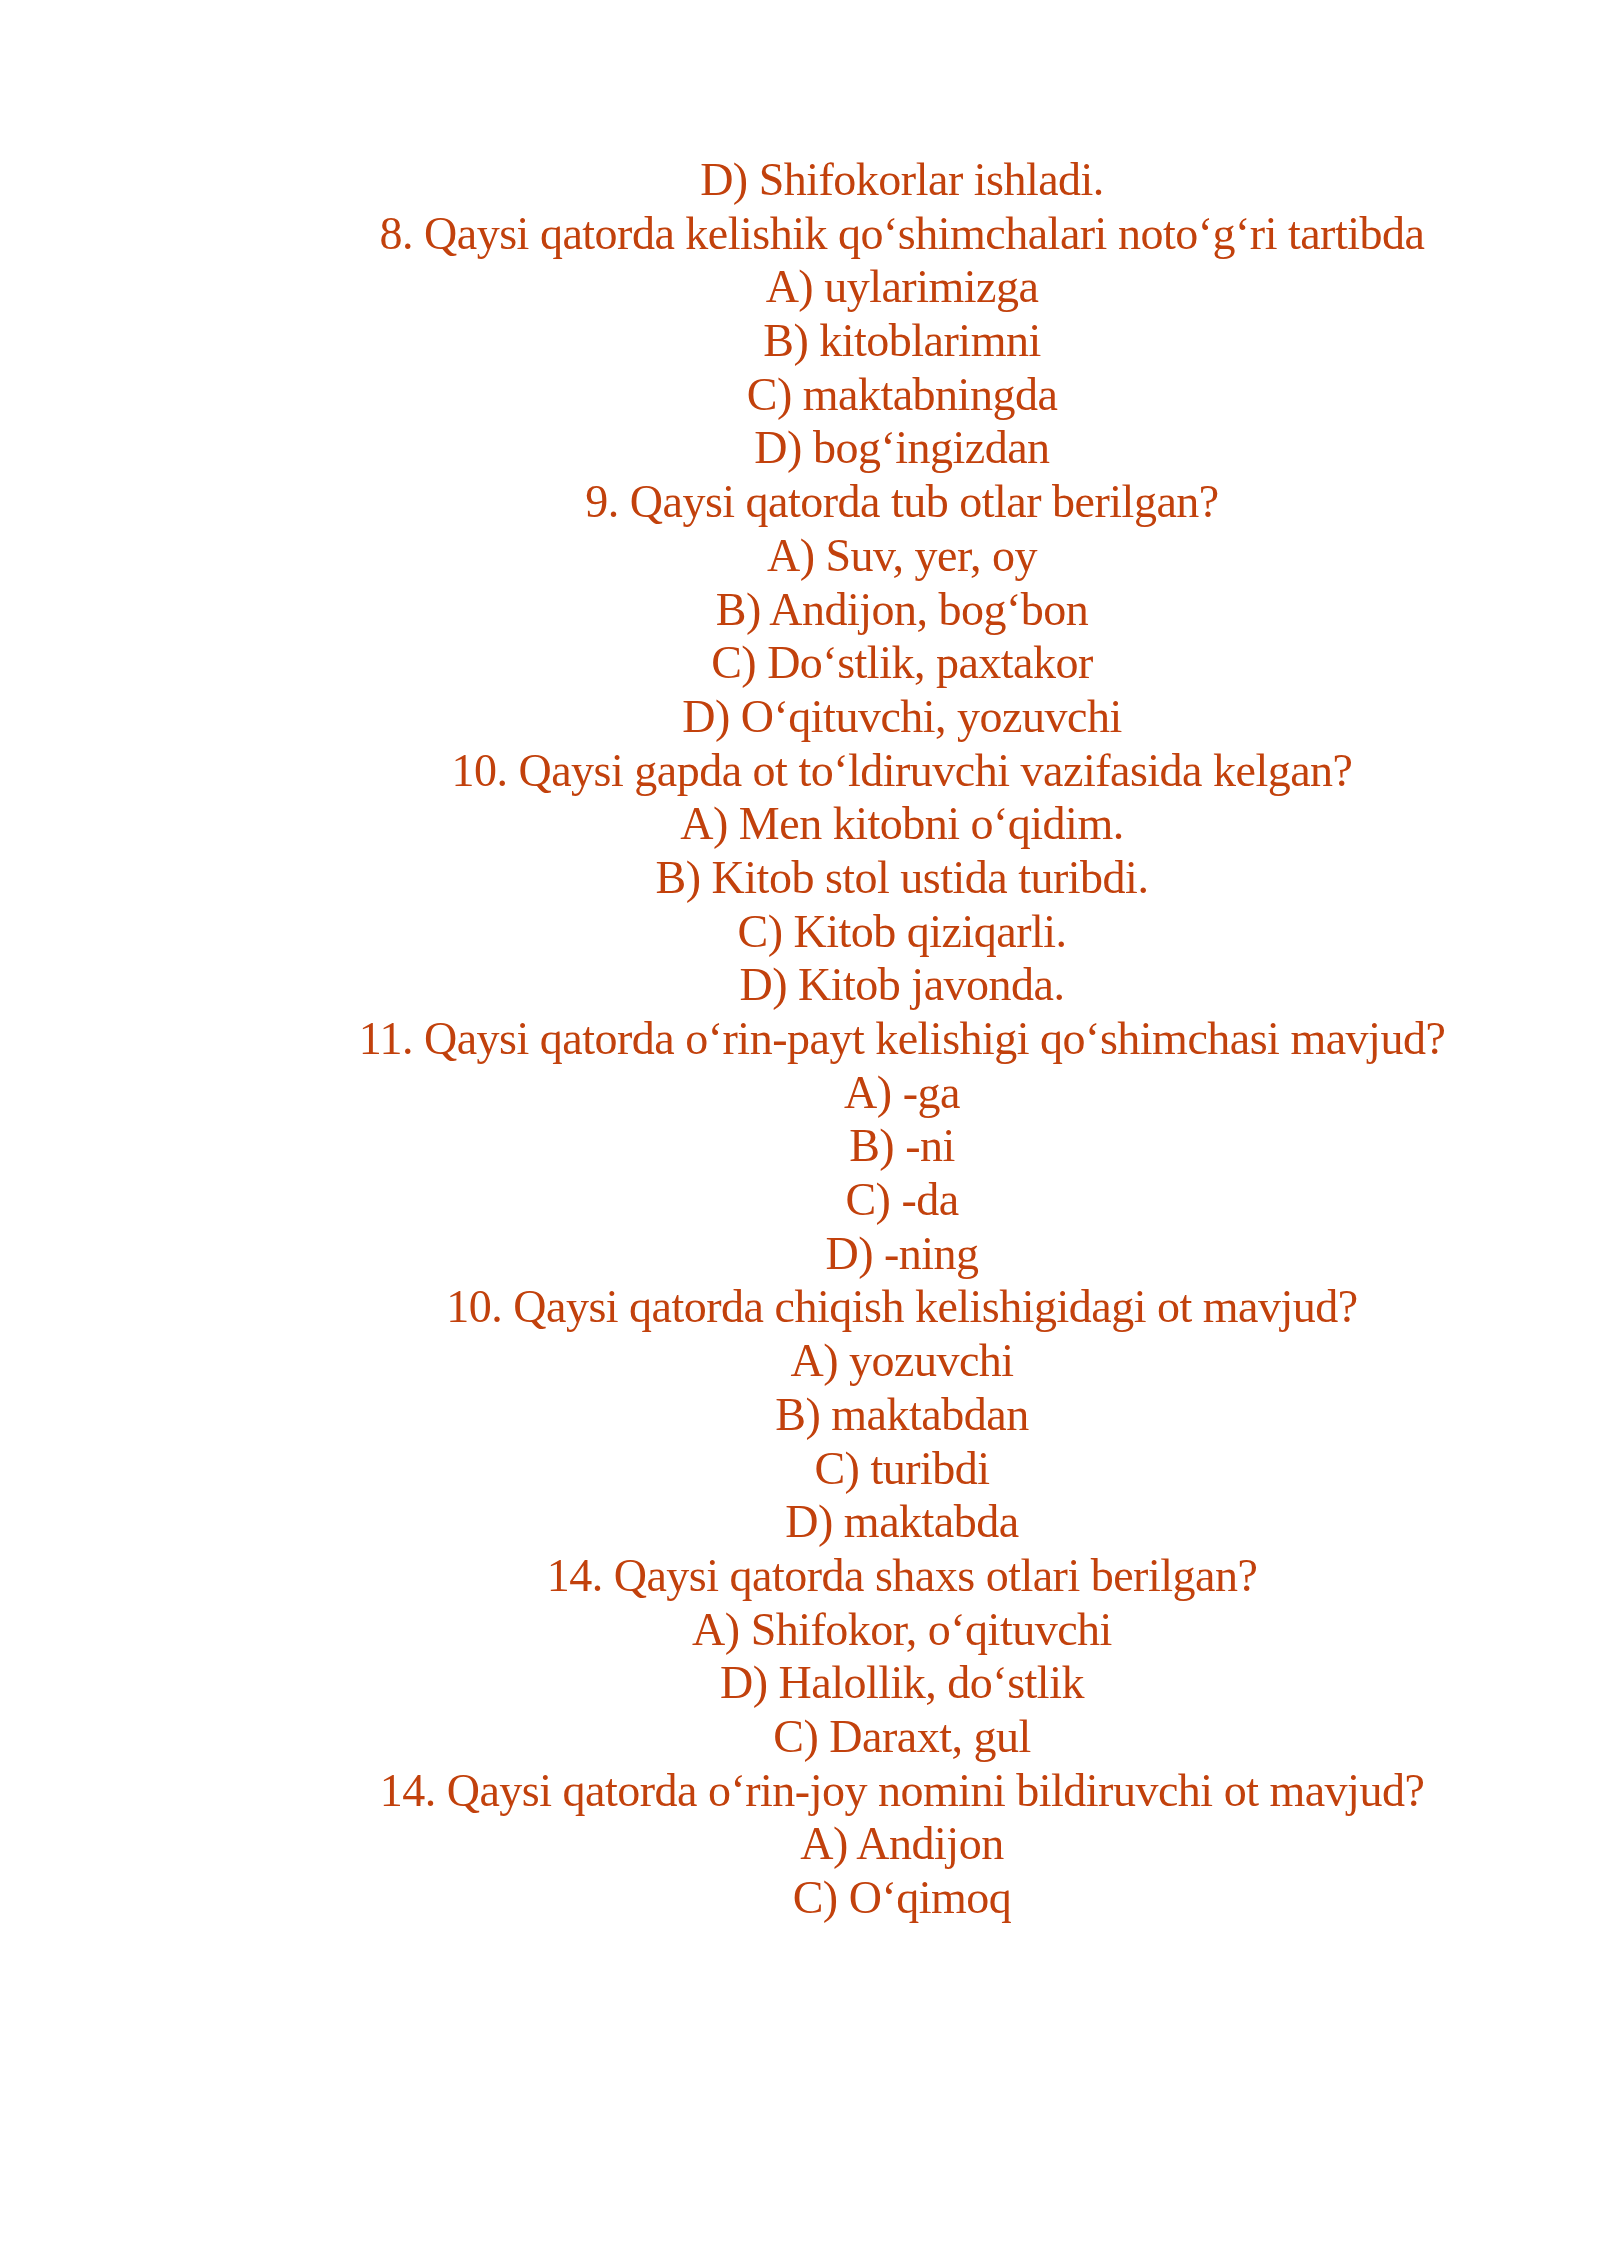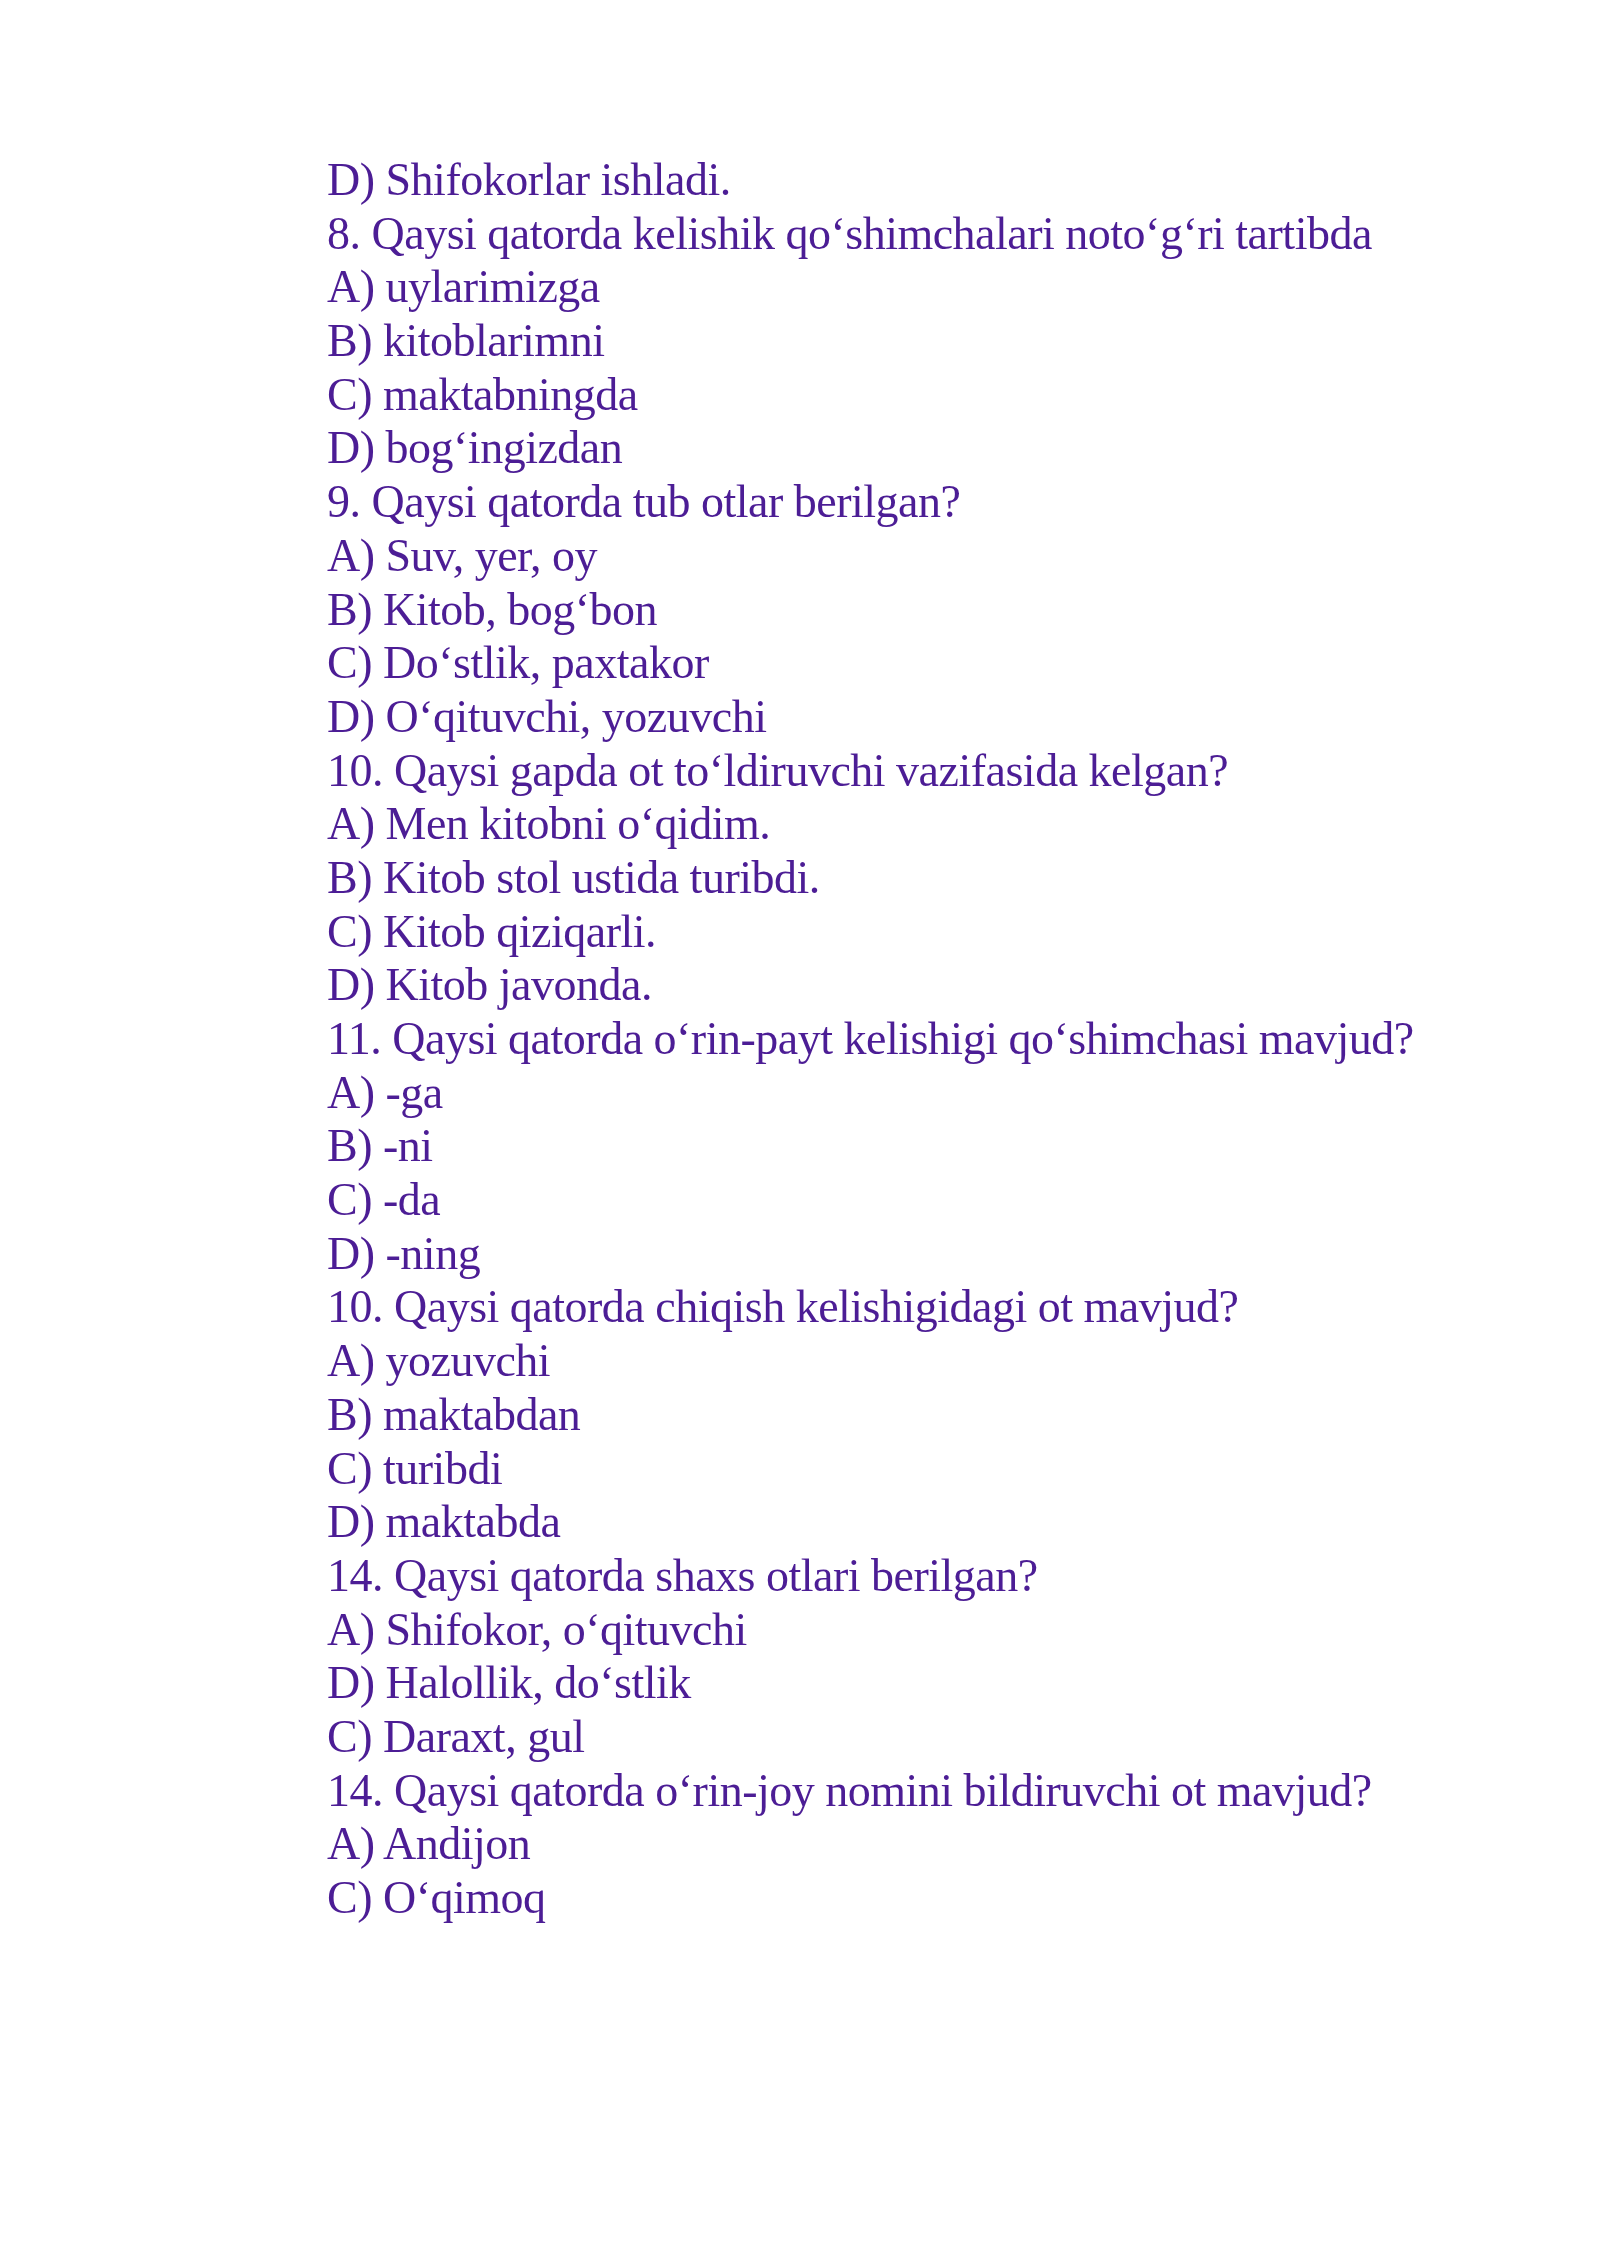--- a/index.html
+++ b/index.html
@@ -25,30 +25,30 @@
     color: #000000;
     white-space: nowrap;
   }
   .line {
     height: 53.7px;
   }
 </style>
 </head>
 <body style="background: rgb(255, 255, 255);">
 
-<div class="text-block" style="color: #4c1d95;">
+<div class="text-block" style="color: #c2410c; text-align: center;">
     <div class="line">D) Shifokorlar ishladi.</div>
     <div class="line">8. Qaysi qatorda kelishik qo‘shimchalari noto‘g‘ri tartibda</div>
     <div class="line">A) uylarimizga</div>
     <div class="line">B) kitoblarimni</div>
     <div class="line">C) maktabningda</div>
     <div class="line">D) bog‘ingizdan</div>
     <div class="line">9. Qaysi qatorda tub otlar berilgan?</div>
     <div class="line">A) Suv, yer, oy</div>
-    <div class="line">B) Kitob, bog‘bon</div>
+    <div class="line">B) Andijon, bog‘bon</div>
     <div class="line">C) Do‘stlik, paxtakor</div>
     <div class="line">D) O‘qituvchi, yozuvchi</div>
     <div class="line">10. Qaysi gapda ot to‘ldiruvchi vazifasida kelgan?</div>
     <div class="line">A) Men kitobni o‘qidim.</div>
     <div class="line">B) Kitob stol ustida turibdi.</div>
     <div class="line">C) Kitob qiziqarli.</div>
     <div class="line">D) Kitob javonda.</div>
     <div class="line">11. Qaysi qatorda o‘rin-payt kelishigi qo‘shimchasi mavjud?</div>
     <div class="line">A) -ga</div>
     <div class="line">B) -ni</div>

